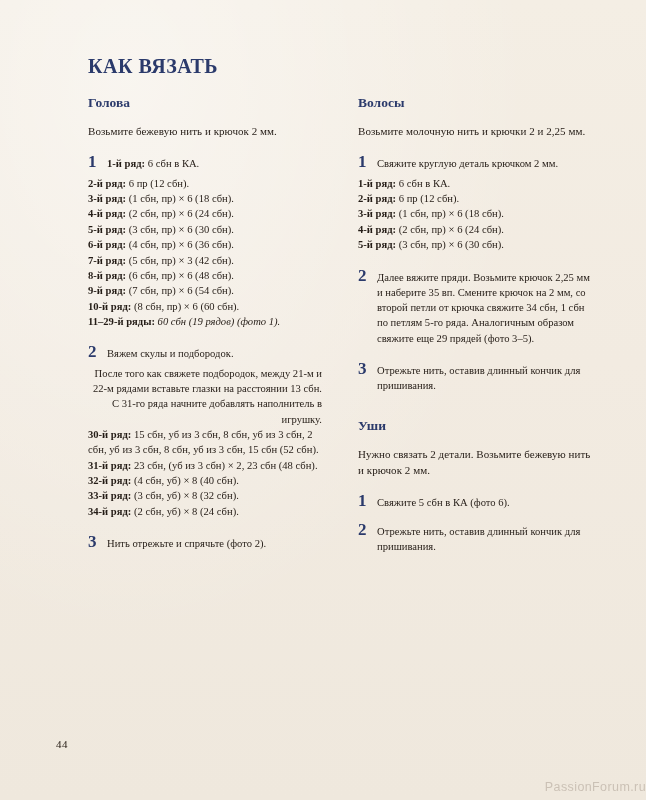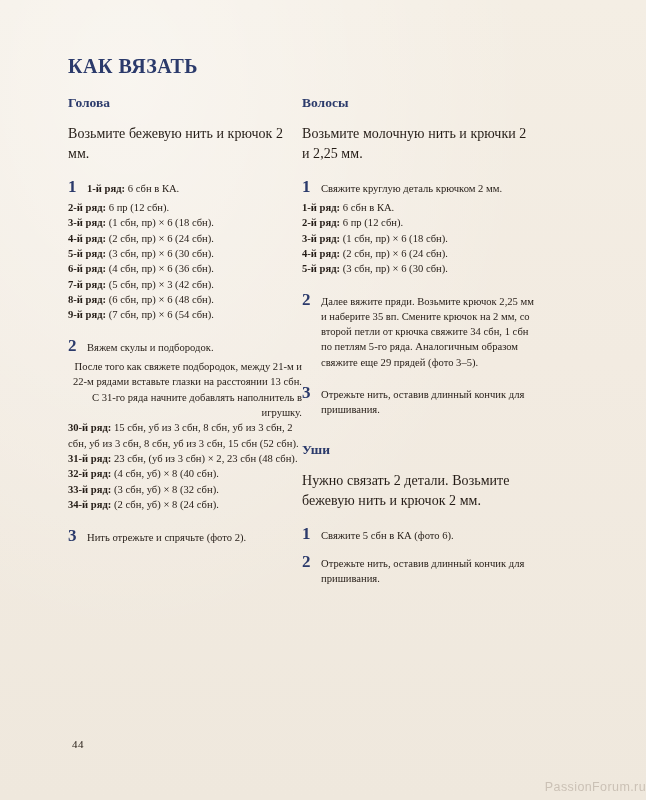--- a/index.html
+++ b/index.html
@@ -18,53 +18,54 @@
   }
   .page {
     position: absolute;
     inset: 0;
     background:
       radial-gradient(ellipse at 20% 10%, rgba(255,255,255,0.45) 0%, rgba(255,255,255,0) 55%),
       linear-gradient(180deg, #f4eee4 0%, #f2ebe1 45%, #efe8dd 100%);
   }
   .content {
     position: absolute;
-    left: 68px;
+    left: 88px;
     top: 56px;
     width: 504px;
   }
   h1.main-title {
     font-family: "Liberation Serif", "DejaVu Serif", serif;
     font-size: 20px;
     line-height: 1;
     letter-spacing: 0.5px;
     font-weight: bold;
     color: #2b3a6b;
     margin: 0 0 20px 0;
     text-transform: uppercase;
   }
   .columns {
     display: flex;
+    gap: 36px;
     align-items: flex-start;
   }
   .col {
     width: 234px;
   }
   h2.sec-title {
     font-size: 13.5px;
     font-weight: bold;
     color: #2b3a6b;
     margin: 0 0 13px 0;
     line-height: 1.1;
   }
   h2.sec-title.spaced {
     margin-top: 26px;
   }
   p.intro {
-    font-size: 14px;
+    font-size: 11px;
     line-height: 1.42;
     margin: 0 0 14px 0;
     letter-spacing: 0.05px;
   }
   .step {
     display: flex;
     margin: 0 0 4px 0;
     align-items: baseline;
   }
   .step-num {
@@ -109,21 +110,21 @@
     font-size: 10.6px;
     line-height: 1.45;
     margin: 0;
     text-align: right;
   }
   em.photo {
     font-style: italic;
   }
   .page-number {
     position: absolute;
-    left: 72px;
+    left: 56px;
     top: 738px;
     font-size: 11px;
     color: #2a2019;
     letter-spacing: 0.5px;
   }
   .watermark {
     position: absolute;
     right: 0;
     bottom: 6px;
     font-family: "Liberation Sans", sans-serif;
@@ -155,20 +156,22 @@
           </div>
           <ul class="rows">
             <li><span class="lbl">2-й ряд:</span><span> 6 пр (12 сбн).</span></li>
             <li><span class="lbl">3-й ряд:</span><span> (1 сбн, пр) × 6 (18 сбн).</span></li>
             <li><span class="lbl">4-й ряд:</span><span> (2 сбн, пр) × 6 (24 сбн).</span></li>
             <li><span class="lbl">5-й ряд:</span><span> (3 сбн, пр) × 6 (30 сбн).</span></li>
             <li><span class="lbl">6-й ряд:</span><span> (4 сбн, пр) × 6 (36 сбн).</span></li>
             <li><span class="lbl">7-й ряд:</span><span> (5 сбн, пр) × 3 (42 сбн).</span></li>
             <li><span class="lbl">8-й ряд:</span><span> (6 сбн, пр) × 6 (48 сбн).</span></li>
             <li><span class="lbl">9-й ряд:</span><span> (7 сбн, пр) × 6 (54 сбн).</span></li>
+            <li><span class="lbl">10-й ряд:</span><span> (8 сбн, пр) × 6 (60 сбн).</span></li>
+            <li><span class="lbl">11–29-й ряды:</span><em class="photo"> 60 сбн (19 рядов) (фото 1).</em></li>
           </ul>
         </div>
 
         <div class="blk">
           <div class="step">
             <span class="step-num">2</span>
             <span class="step-lead">Вяжем скулы и подбородок.</span>
           </div>
           <p class="body-para">После того как свяжете подбородок, между 21-м и 22-м рядами вставьте глазки на расстоянии 13 сбн. С 31-го ряда начните добавлять наполнитель в игрушку.</p>
           <ul class="rows">

